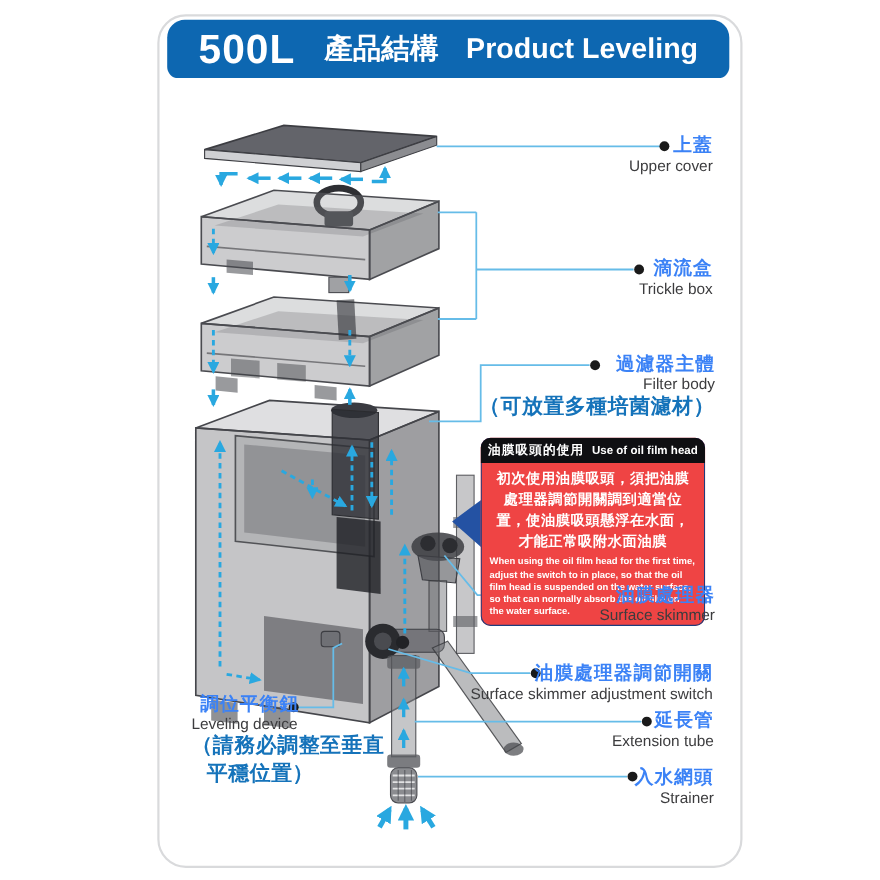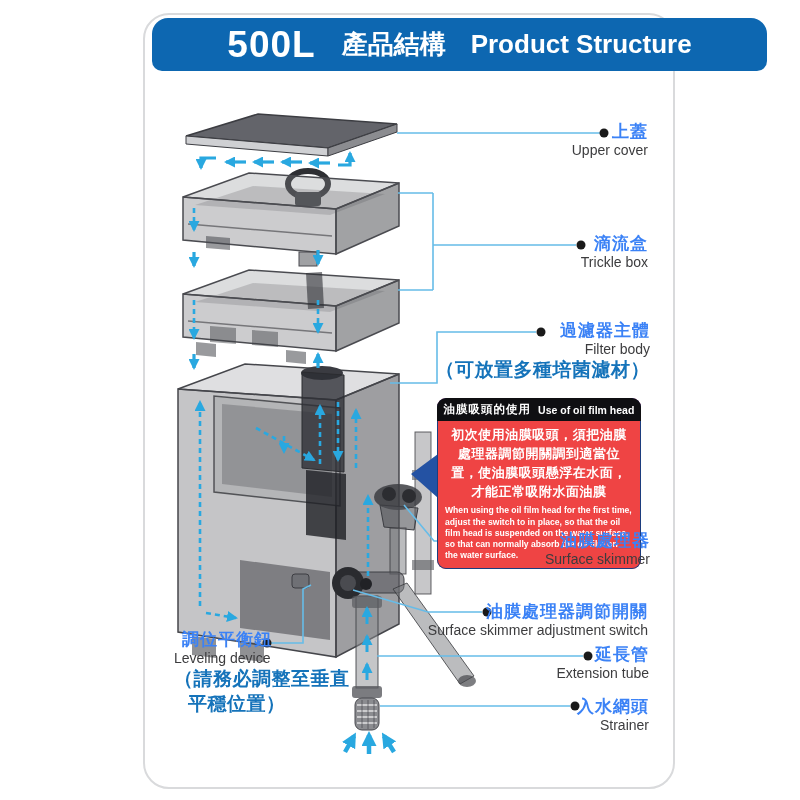--- a/index.html
+++ b/index.html
@@ -1,20 +1,20 @@
 <!DOCTYPE html>
 <html><head>
 <meta charset="utf-8">
 <style>
   html,body{margin:0;padding:0;background:#ffffff;}
   body{width:800px;height:800px;position:relative;overflow:hidden;
        font-family:"Liberation Sans","DejaVu Sans",sans-serif;}
   .card{position:absolute;left:143px;top:13px;width:528px;height:772px;
         background:#fff;border:2px solid #d9dadc;border-radius:26px;}
-  .header{position:absolute;left:152px;top:18px;width:615px;height:53px;
+  .header{position:absolute;left:152px;top:18px;width:511px;height:53px;
           background:#0d67b1;border-radius:16px 16px 10px 10px;
           display:flex;align-items:center;justify-content:center;gap:26px;color:#fff;}
   .header .model{font-size:37px;font-weight:bold;letter-spacing:1px;}
   .header .title{font-size:26px;font-weight:bold;display:flex;gap:25px;align-items:center;}
   svg.stage{position:absolute;left:0;top:0;width:800px;height:800px;z-index:2;}
   .label{position:absolute;z-index:4;white-space:nowrap;}
   .label.right{text-align:right;}
   .zh{font-weight:bold;font-size:17px;color:#3b82f6;line-height:1.2;letter-spacing:1px;}
   .en{font-size:14px;color:#3c3c3e;line-height:1.2;}
   .note{font-weight:bold;font-size:19px;color:#1573ba;line-height:1.3;letter-spacing:0.5px;}
@@ -33,21 +33,21 @@
 </style>
 </head>
 <body>
 
 <div class="card"></div>
 
 <div class="header">
   <span class="model">500L</span>
   <span class="title">
     <span>產品結構</span>
-    <span>Product Structure</span>
+    <span>Product Leveling</span>
   </span>
 </div>
 
 <svg class="stage" viewBox="0 0 800 800">
   <defs>
     <marker id="ah" markerUnits="userSpaceOnUse" markerWidth="11" markerHeight="11" refX="9" refY="5.5" orient="auto">
       <path d="M0,0 L11,5.5 L0,11 Z" fill="#29a8e0"></path>
     </marker>
     <marker id="ah2" markerUnits="userSpaceOnUse" markerWidth="15" markerHeight="15" refX="11" refY="7.5" orient="auto">
       <path d="M0,0 L15,7.5 L0,15 Z" fill="#29a8e0"></path>

